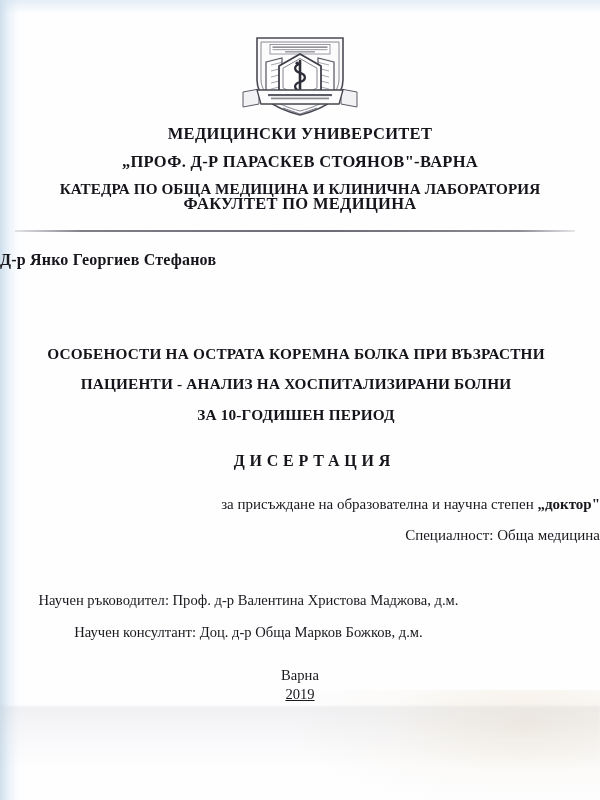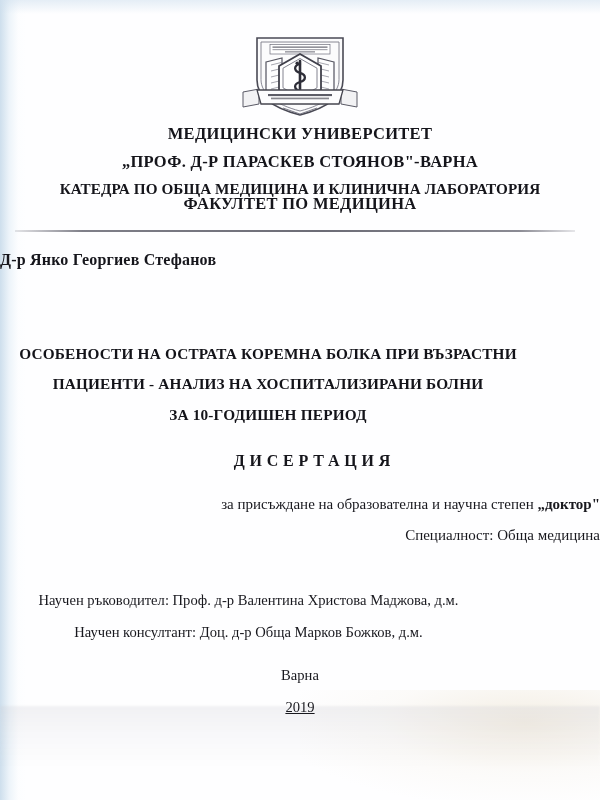--- a/index.html
+++ b/index.html
@@ -120,20 +120,21 @@
     color: #16161c;
     letter-spacing: 0.012em;
   }
 
   
   .title-block {
     position: absolute;
     left: 0; top: 346px;
     width: 536px;
     text-align: center;
+    padding-left: 28px;
   }
   .title-line {
     font-size: 15.3px;
     font-weight: bold;
     color: #131319;
     letter-spacing: 0.012em;
     line-height: 1.0;
     margin-bottom: 15px;
     white-space: nowrap;
   }
@@ -187,21 +188,21 @@
   .footer-block {
     position: absolute;
     left: 0; top: 668px;
     width: 600px;
     text-align: center;
   }
   .footer-line {
     font-size: 14.6px;
     color: #18181e;
     line-height: 1.0;
-    margin-bottom: 17px;
+    margin-bottom: 4px;
   }
   .footer-line:last-child { margin-bottom: 0; text-decoration: underline; }
 </style>
 </head>
 <body>
 
 <div class="page">
 
   <div class="scan-edge-left"></div>
   <div class="scan-edge-top"></div>

